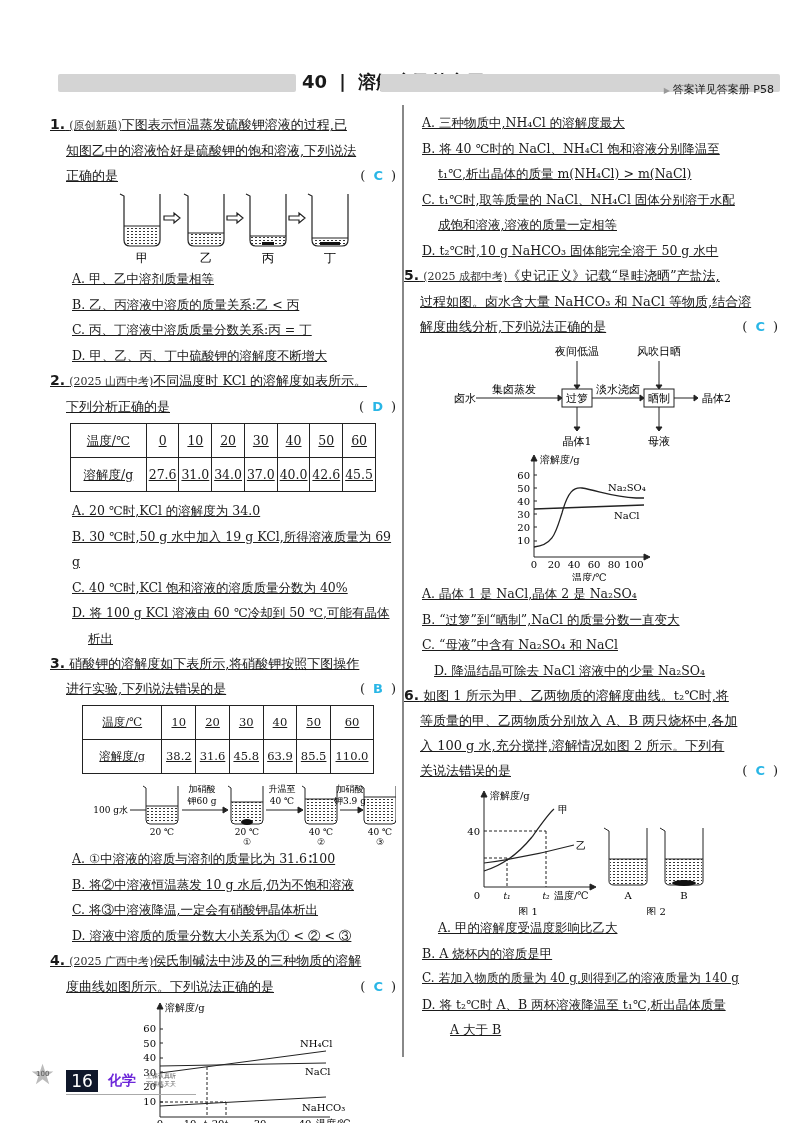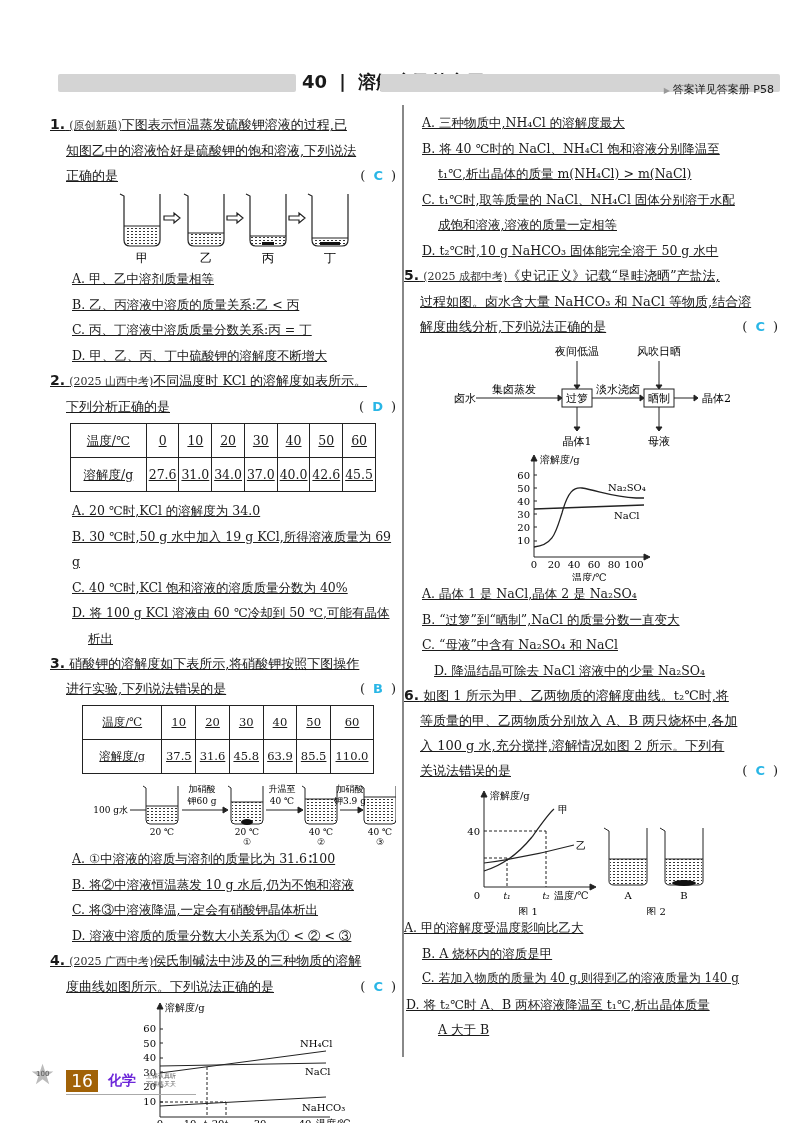--- a/index.html
+++ b/index.html
@@ -143,21 +143,21 @@
         <td>温度/℃</td>
         <td>10</td>
         <td>20</td>
         <td>30</td>
         <td>40</td>
         <td>50</td>
         <td>60</td>
       </tr>
       <tr>
         <td>溶解度/g</td>
-        <td>37.5</td>
+        <td>38.2</td>
         <td>31.6</td>
         <td>45.8</td>
         <td>63.9</td>
         <td>85.5</td>
         <td>110.0</td>
       </tr>
     </tbody>
       </table>
     <div class="fig" style="height:66px;">
       <svg width="346" height="66">
@@ -376,31 +376,31 @@
         <text x="142" y="116" font-size="9" font-style="italic" text-anchor="middle">t₂</text>
         <text x="150" y="116" font-size="10">温度/℃</text>
         <text x="154" y="30" font-size="10">甲</text>
         <text x="172" y="66" font-size="10">乙</text>
         <text x="124" y="132" font-size="10" text-anchor="middle">图 1</text>
         <text x="224" y="116" font-size="10" text-anchor="middle">A</text>
         <text x="280" y="116" font-size="10" text-anchor="middle">B</text>
         <text x="252" y="132" font-size="10" text-anchor="middle">图 2</text>
       </svg>
     </div>
-    <div class="opt" style="padding-left:0">A. 甲的溶解度受温度影响比乙大</div>
+    <div class="opt" style="padding-left:34px">A. 甲的溶解度受温度影响比乙大</div>
     <div class="opt" style="padding-left:18px">B. A 烧杯内的溶质是甲</div>
     <div class="opt" style="padding-left:18px; font-size:12px">C. 若加入物质的质量为 40 g,则得到乙的溶液质量为 140 g</div>
-    <div class="opt" style="padding-left:2px">D. 将 t₂℃时 A、B 两杯溶液降温至 t₁℃,析出晶体质量</div>
-    <div class="opt" style="padding-left:34px">A 大于 B</div>
+    <div class="opt" style="padding-left:18px">D. 将 t₂℃时 A、B 两杯溶液降温至 t₁℃,析出晶体质量</div>
+    <div class="opt" style="padding-left:46px">A 大于 B</div>
   </div>
 </div>
 
 <div style="position:absolute; left:30px; top:1060px; width:150px; height:36px;">
   <div style="position:absolute; left:0; top:0; width:30px; height:30px; font-size:28px; color:#bbb; line-height:30px;">★</div>
   <div style="position:absolute; left:6px; top:10px; font-size:7px; color:#555; font-family:'DejaVu Sans',sans-serif;">100</div>
-  <div style="position:absolute; left:36px; top:10px; width:32px; height:22px; background:#a16207; color:#fff; font-family:'DejaVu Sans',sans-serif; font-size:17px; text-align:center; line-height:22px;">16</div>
+  <div style="position:absolute; left:36px; top:10px; width:32px; height:22px; background:#0f172a; color:#fff; font-family:'DejaVu Sans',sans-serif; font-size:17px; text-align:center; line-height:22px;">16</div>
   <div style="position:absolute; left:78px; top:12px; font-size:14px; font-weight:bold; font-family:'DejaVu Sans',sans-serif; color:#6d28d9;">化学</div>
   <div style="position:absolute; left:116px; top:12px; font-size:6px; line-height:8px; color:#555;">
     <div>上课认真听</div>
     <div>下课练天天</div>
   </div>
   <div style="position:absolute; left:36px; top:34px; width:130px; height:1px; background:#aaa;"></div>
 </div>
 
 </body></html>

